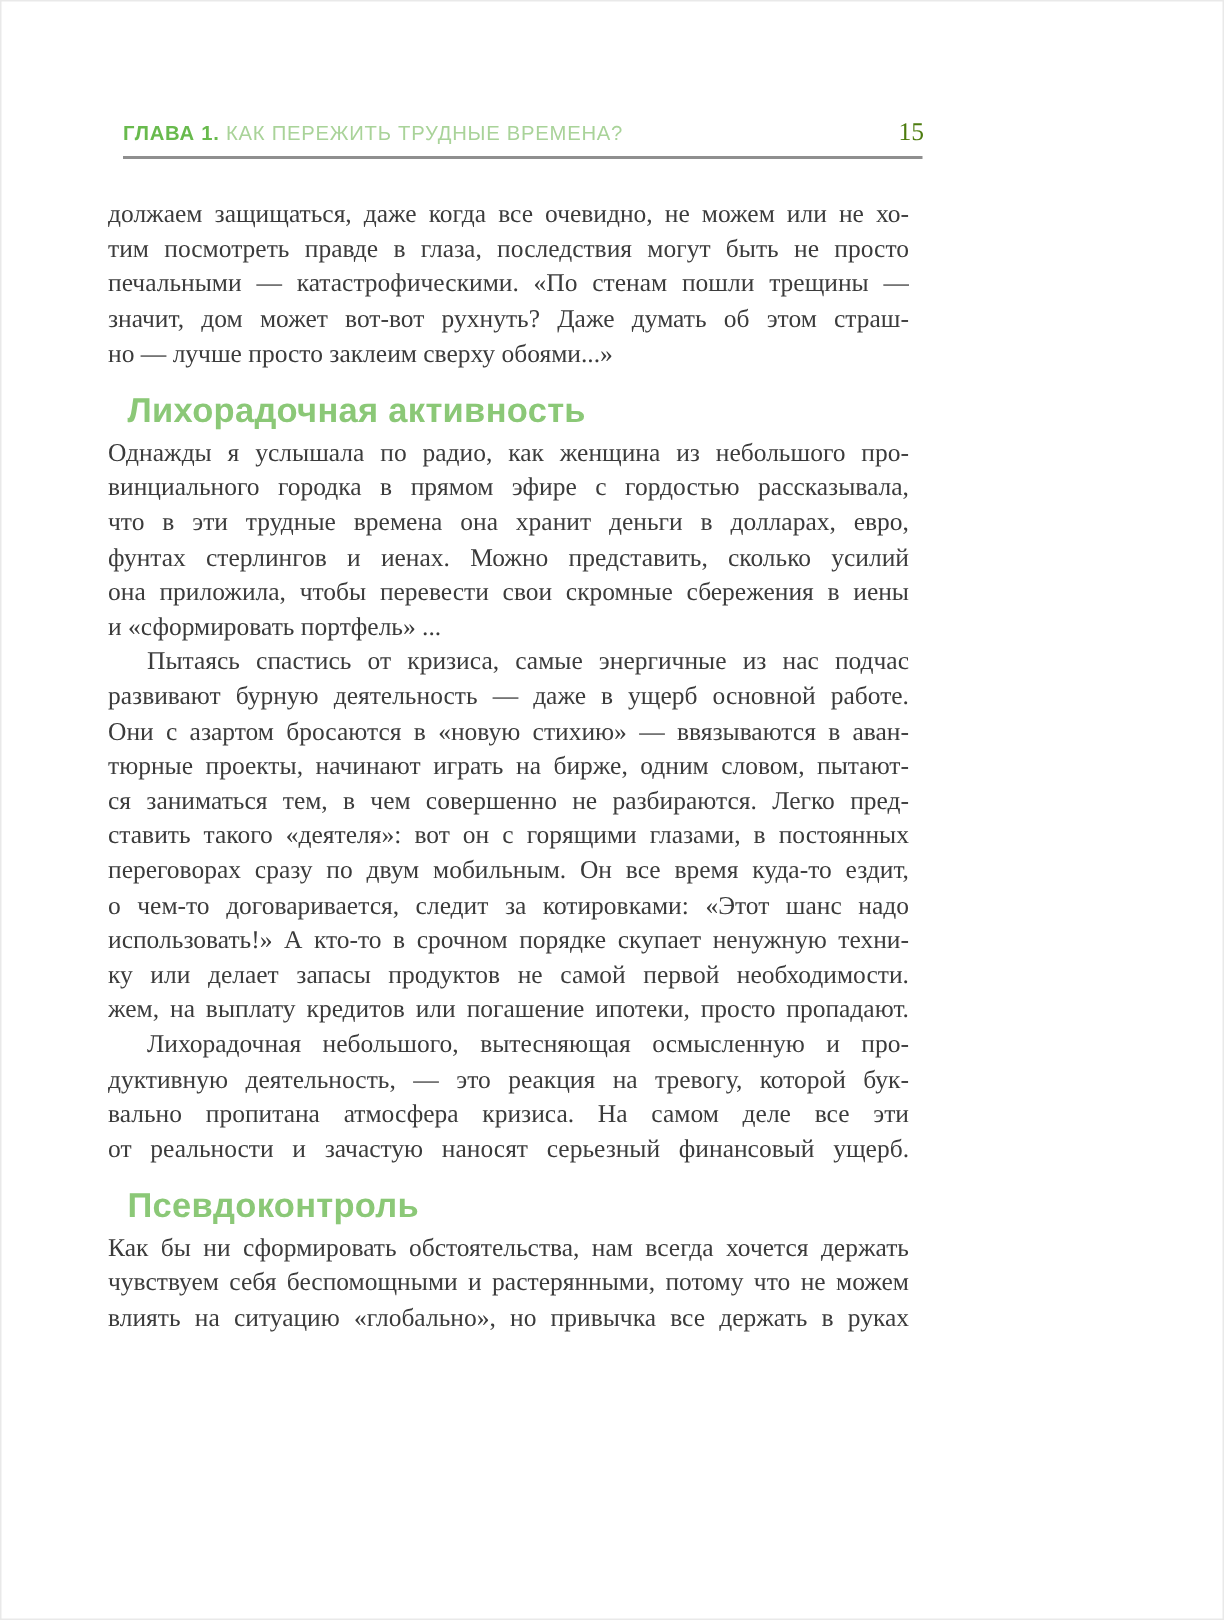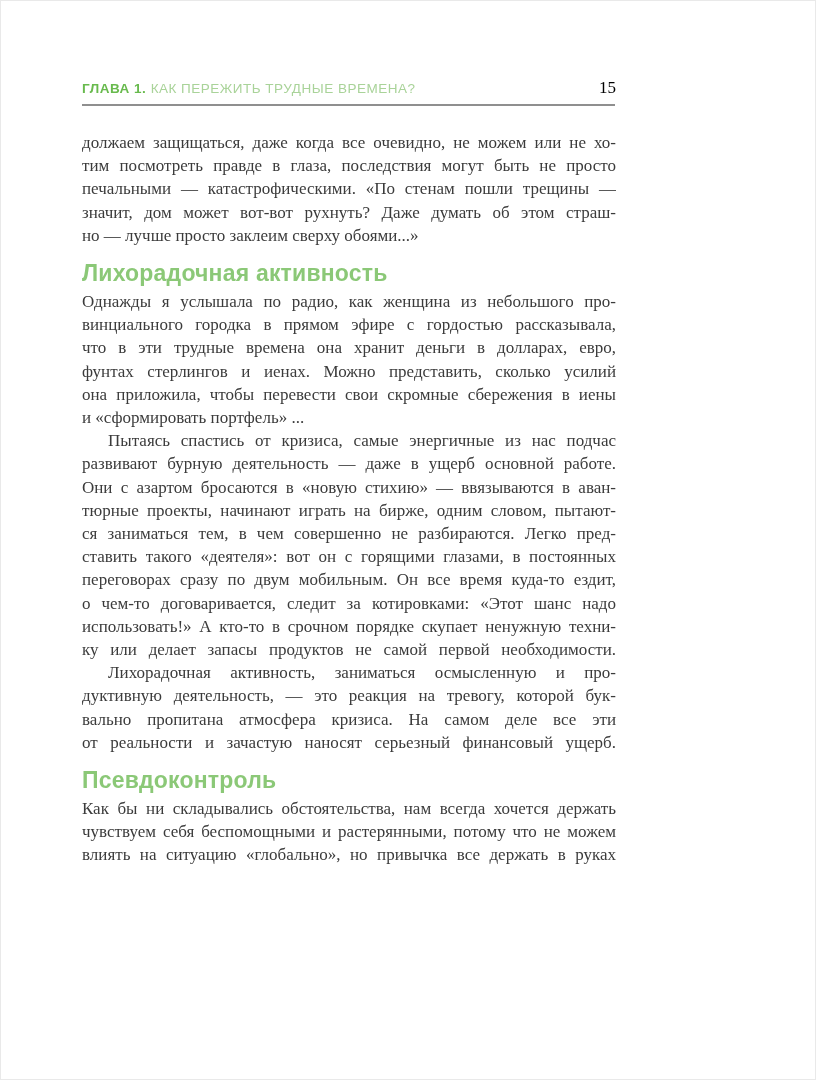--- a/index.html
+++ b/index.html
@@ -37,33 +37,33 @@
     font-weight: 700;
     color: var(--green-label, #68ba4d);
   }
   .chapter-title {
     font-weight: 400;
     color: var(--green-title, #a9d399);
   }
   .page-number {
     font-family: "Liberation Serif", serif;
     font-size: 17px;
-    color: #000000;
+    color: #4d7c0f;
   }
   .header-rule {
     position: absolute;
     left: 82px;
     top: 104px;
     width: 533px;
     height: 2px;
     background: var(--rule-gray, #8f8f8f);
   }
   .page-body {
     position: absolute;
-    left: 82px;
+    left: 72px;
     top: 131px;
     width: 534px;
     color: var(--body-color, #3b3b3b);
     font-family: "Liberation Serif", serif;
     font-size: 17px;
     line-height: 23.2px;
   }
   .paragraph { margin: 0; }
   .line {
     text-align: justify;
@@ -73,21 +73,21 @@
   }
   .line.indent { text-indent: 26px; }
   .line.end { text-align-last: left; }
   .section-heading {
     font-family: "Liberation Sans", sans-serif;
     font-weight: 700;
     font-size: 23px;
     line-height: 24px;
     letter-spacing: 0.2px;
     color: var(--green-heading, #8bc877);
-    margin: 14px 0 5px 0;
+    margin: 14px 0 5px 13px;
   }
 </style>
 </head>
 <body>
 
 <div class="page">
 
   <div class="running-header">
     <div class="chapter-line">
       <span class="chapter-label">ГЛАВА 1.</span>
@@ -119,28 +119,29 @@
         <div class="line indent">Пытаясь спастись от кризиса, самые энергичные из нас подчас</div>
         <div class="line">развивают бурную деятельность — даже в ущерб основной работе.</div>
         <div class="line">Они с азартом бросаются в «новую стихию» — ввязываются в аван-</div>
         <div class="line">тюрные проекты, начинают играть на бирже, одним словом, пытают-</div>
         <div class="line">ся заниматься тем, в чем совершенно не разбираются. Легко пред-</div>
         <div class="line">ставить такого «деятеля»: вот он с горящими глазами, в постоянных</div>
         <div class="line">переговорах сразу по двум мобильным. Он все время куда-то ездит,</div>
         <div class="line">о чем-то договаривается, следит за котировками: «Этот шанс надо</div>
         <div class="line">использовать!» А кто-то в срочном порядке скупает ненужную техни-</div>
         <div class="line">ку или делает запасы продуктов не самой первой необходимости.</div>
+        <div class="line">жем, на выплату кредитов или погашение ипотеки, просто пропадают.</div>
       </div>
       <div class="paragraph">
-        <div class="line indent">Лихорадочная активность, заниматься осмысленную и про-</div>
+        <div class="line indent">Лихорадочная небольшого, вытесняющая осмысленную и про-</div>
         <div class="line">дуктивную деятельность, — это реакция на тревогу, которой бук-</div>
         <div class="line">вально пропитана атмосфера кризиса. На самом деле все эти</div>
         <div class="line">от реальности и зачастую наносят серьезный финансовый ущерб.</div>
       </div>
       <div class="section-heading">Псевдоконтроль</div>
       <div class="paragraph">
-        <div class="line">Как бы ни складывались обстоятельства, нам всегда хочется держать</div>
+        <div class="line">Как бы ни сформировать обстоятельства, нам всегда хочется держать</div>
         <div class="line">чувствуем себя беспомощными и растерянными, потому что не можем</div>
         <div class="line">влиять на ситуацию «глобально», но привычка все держать в руках</div>
       </div>
     </div>
 
 </div>
 
 </body></html>

